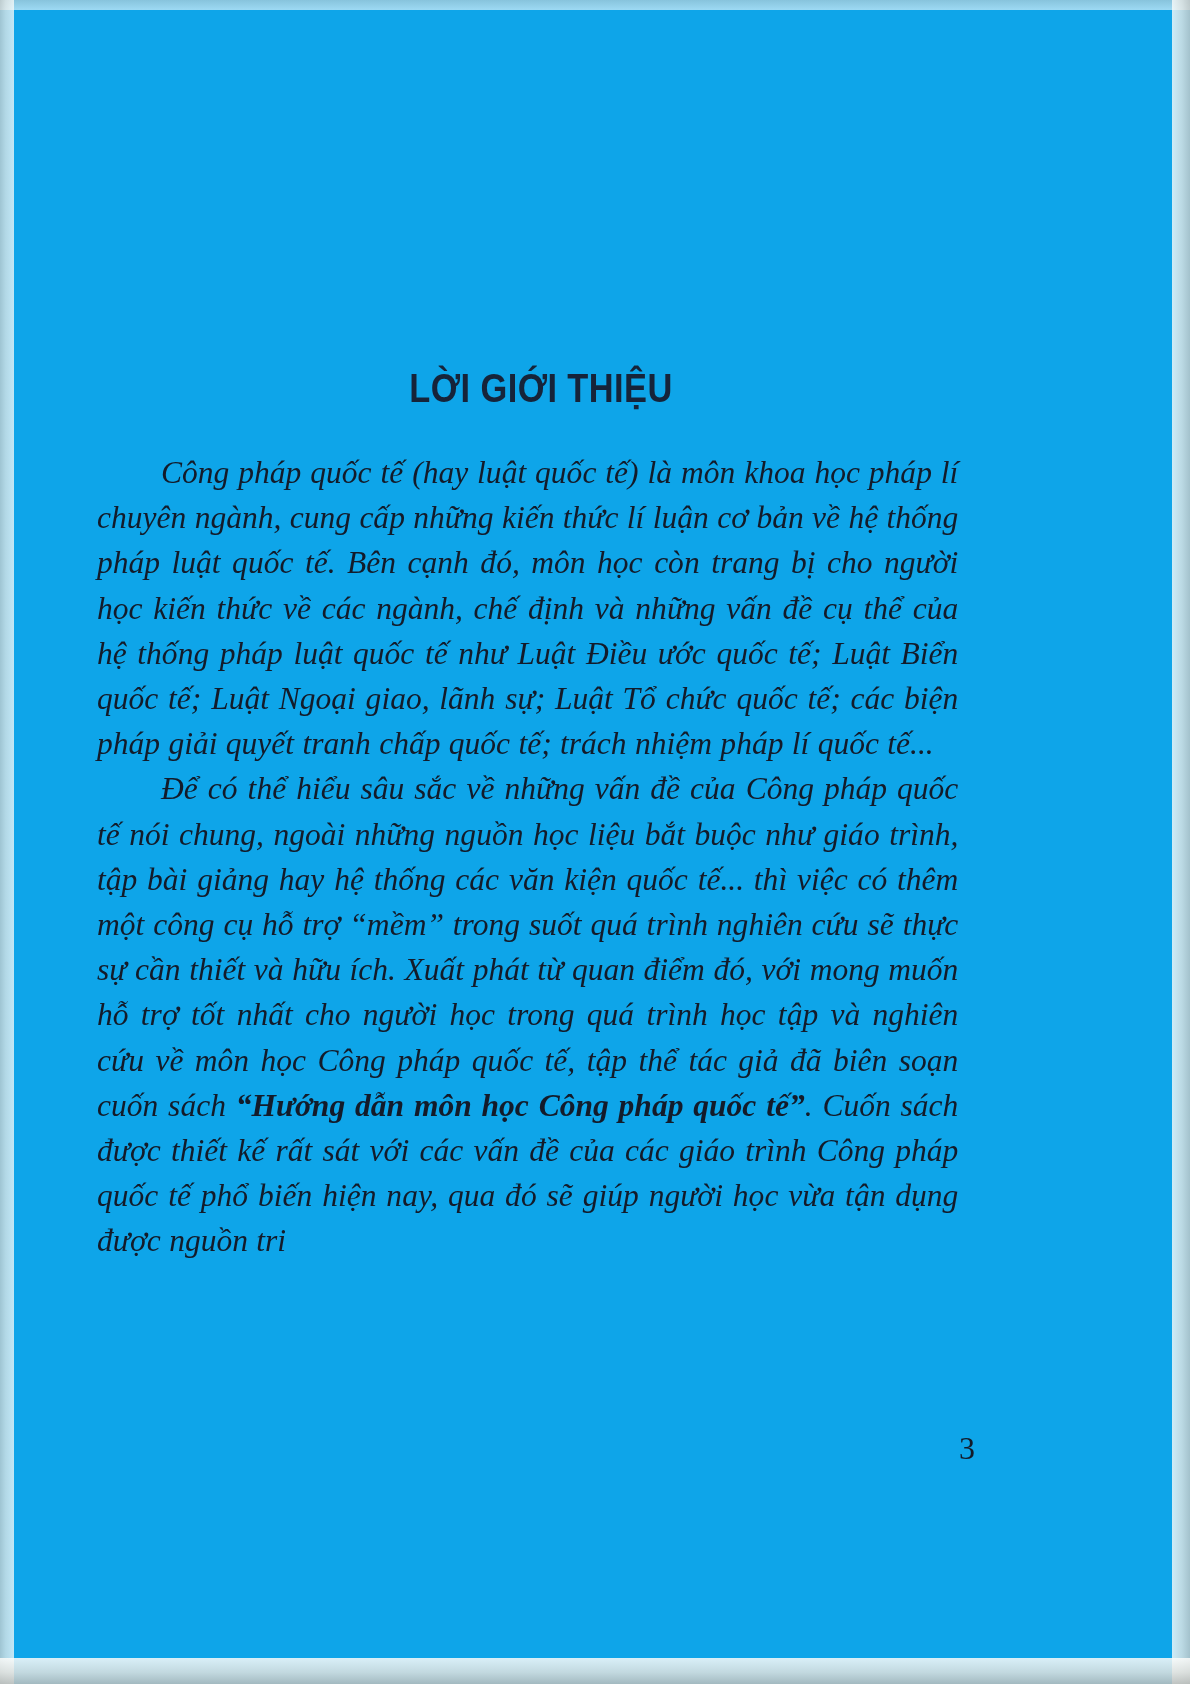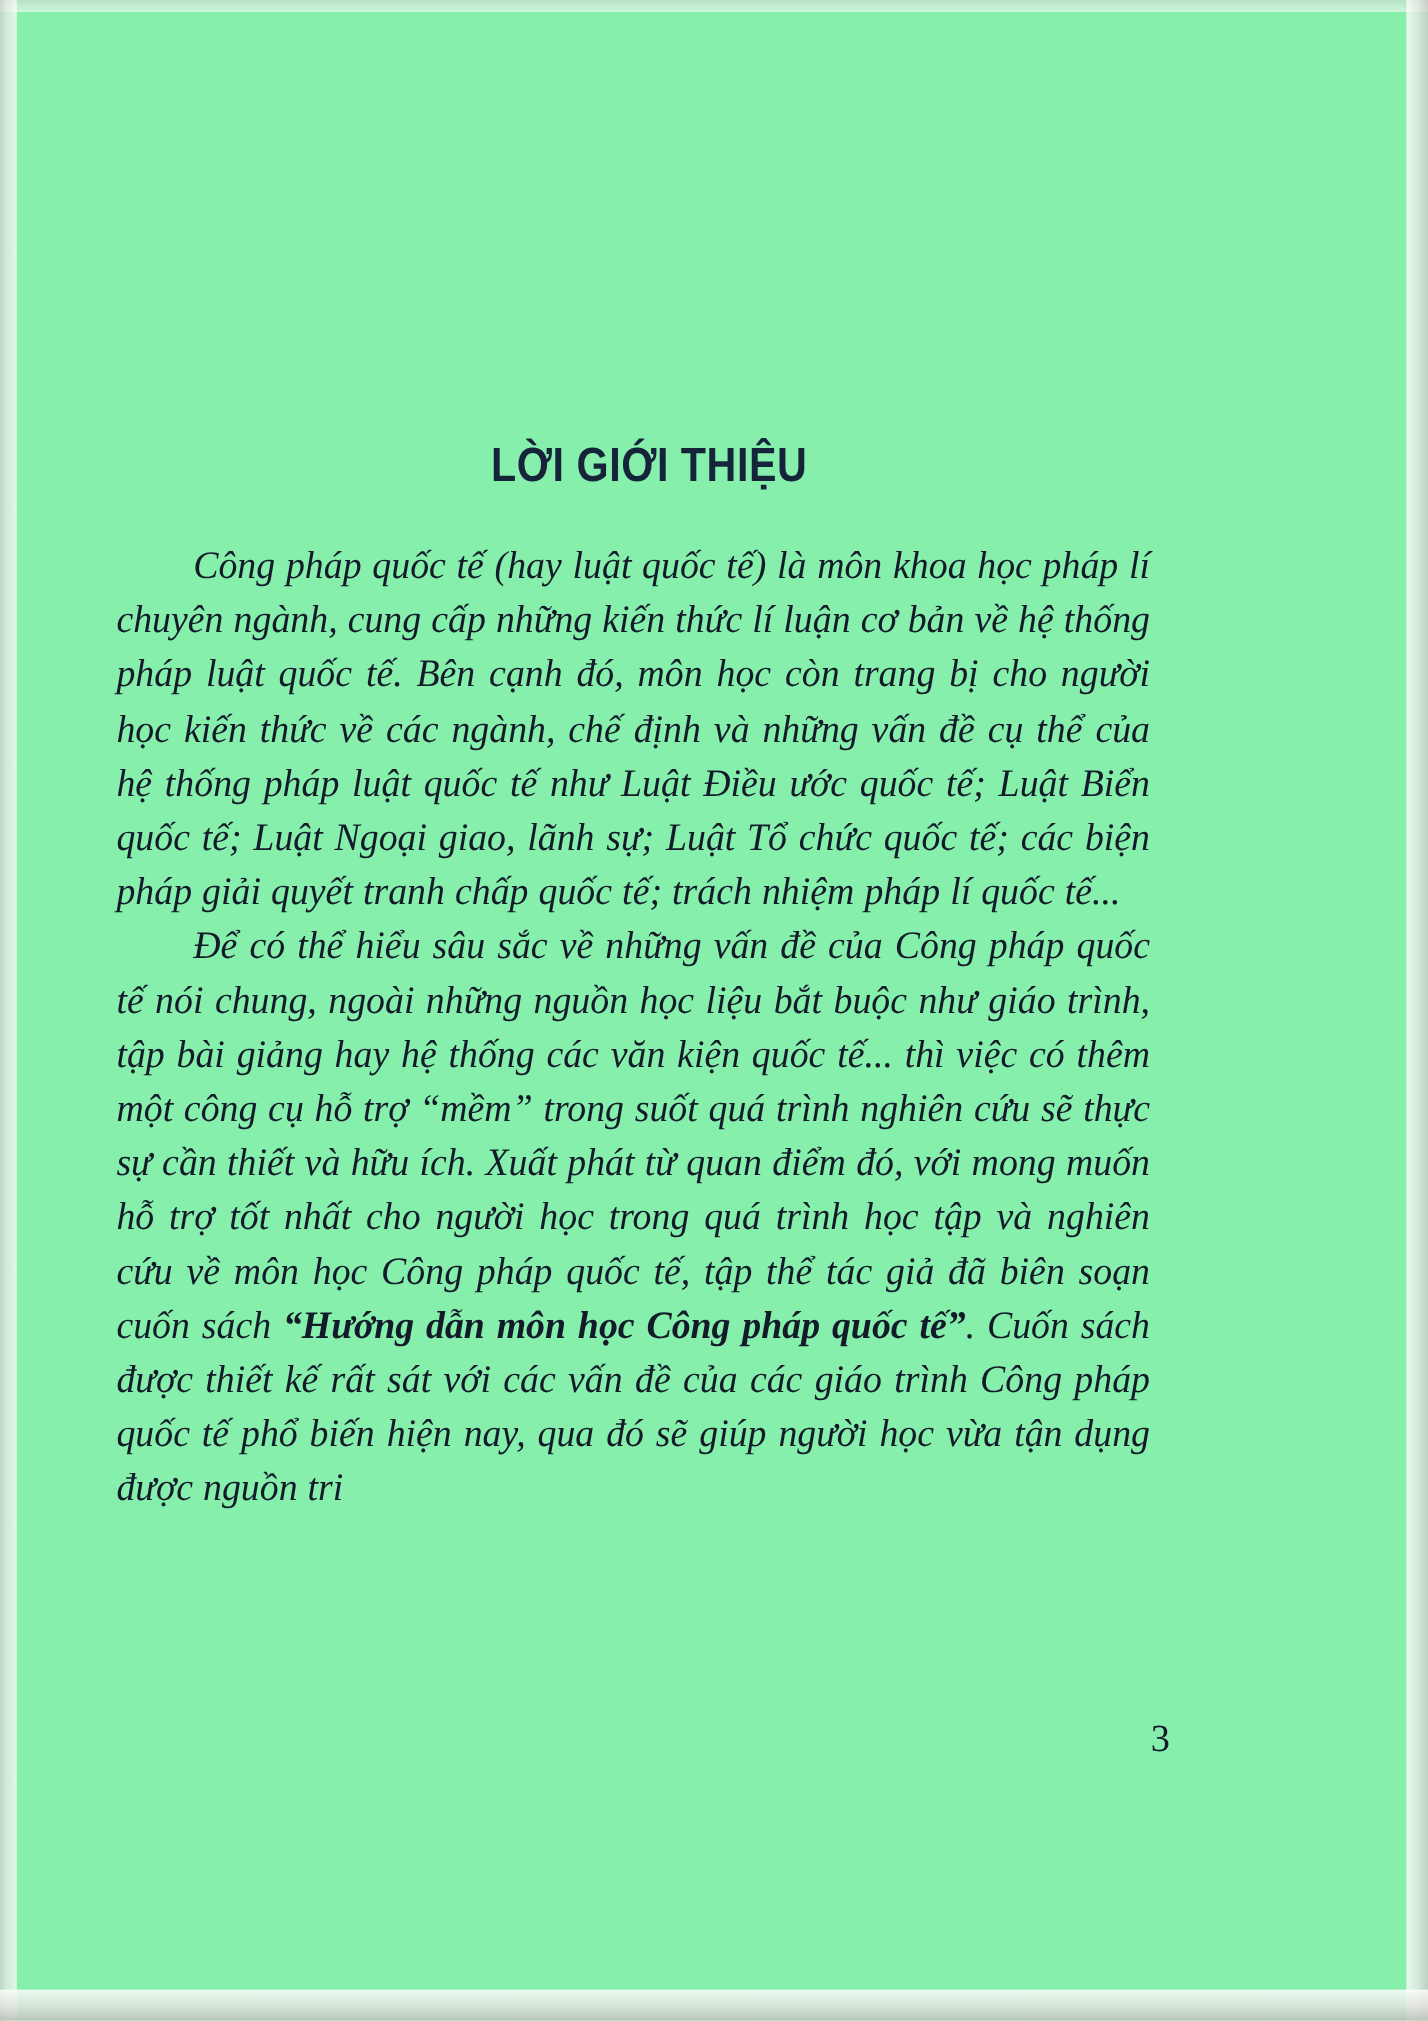--- a/index.html
+++ b/index.html
@@ -5,21 +5,21 @@
   html, body {
     margin: 0;
     padding: 0;
     background: #ffffff;
   }
   .page {
     position: relative;
     width: 1190px;
     height: 1684px;
     margin: 0 auto;
-    background: #86efac;
+    background: #0ea5e9;
     overflow: hidden;
     box-sizing: border-box;
   }
   
   .scan-edge-left {
     position: absolute;
     left: 0; top: 0;
     width: 14px; height: 100%;
     background: linear-gradient(to right, #cfcfcb 0%, #e9e9e5 40%, #fdfdfb 100%);
     opacity: .75;

